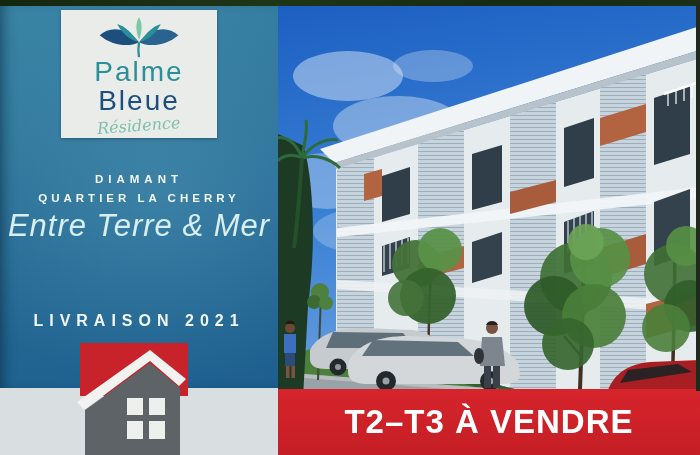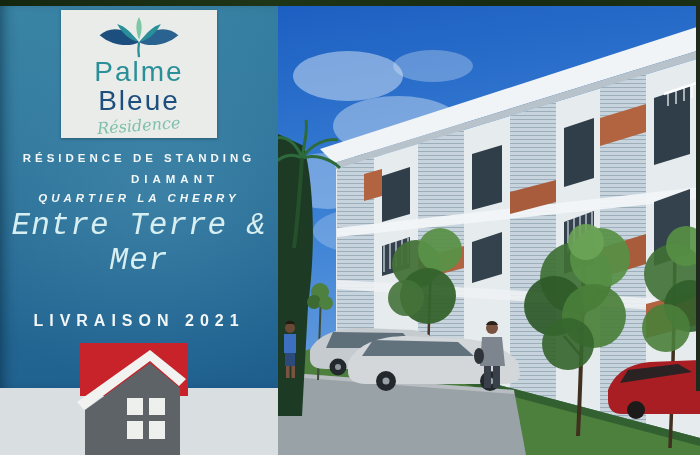--- a/index.html
+++ b/index.html
@@ -28,24 +28,24 @@
     background:#e9ece8;box-shadow:0 1px 3px rgba(0,0,0,.3);
     display:flex;flex-direction:column;align-items:center;
   }
   .logo-icon{margin-top:6px;flex:0 0 auto;}
   .brand-top{font-size:28px;line-height:1.02;color:#2a8f98;letter-spacing:2px;}
   .brand-bottom{font-size:28px;line-height:1.02;color:#1c4e7e;letter-spacing:2px;}
   .logo-sub{font-family:"DejaVu Serif",serif;font-style:italic;font-size:16px;
     color:#7fbfae;transform:rotate(-4deg);margin-top:1px;}
   .ph{position:absolute;width:100%;left:0;font-weight:bold;color:#f3f7f7;}
   .ph1{top:146px;font-size:11.5px;letter-spacing:4px;}
-  .ph2{top:167px;font-size:11.5px;letter-spacing:5px;padding-left:36px;}
-  .ph3{top:186px;font-size:11.5px;letter-spacing:4px;font-style:italic;}
+  .ph2{top:167px;font-size:11.5px;letter-spacing:5px;}
+  .ph3{top:186px;font-size:11.5px;letter-spacing:4px;}
   .tagline{position:absolute;top:202px;width:100%;left:0;
-    font-family:Liberation Mono, monospace;font-style:italic;font-weight:normal;
+    font-family:Liberation Sans, sans-serif;font-style:italic;font-weight:normal;
     font-size:31px;color:#d8eff1;letter-spacing:1px;}
   .apartments{position:absolute;top:260px;width:100%;left:0;font-weight:bold;
     font-size:15.5px;letter-spacing:2px;}
   .price{position:absolute;top:286px;width:100%;left:0;font-size:13.5px;font-weight:normal;}
   .delivery{position:absolute;top:306px;width:100%;left:0;font-weight:bold;
     font-size:16px;letter-spacing:6px;}
 
   .left-bottom{position:absolute;top:388px;left:0;width:278px;height:67px;background:#d9dee1;}
   .house-badge{position:absolute;top:340px;left:63px;width:170px;height:115px;}
 
@@ -77,21 +77,20 @@
         <path d="M49,29 C41,19 35,12 25,9 C31,20 40,28 49,29 Z" fill="#2a8f98"></path>
         <path d="M51,29 C59,19 65,12 75,9 C69,20 60,28 51,29 Z" fill="#2a8f98"></path>
         <path d="M50,27 C46,17 46,8 50,1 C54,8 54,17 50,27 Z" fill="#7cc8a4"></path>
         <path d="M50,30 C49,36 49,41 50,47" stroke="#2a8f98" stroke-width="2.6" fill="none"></path>
       </svg>
       <div class="brand-top">Palme</div>
       <div class="brand-bottom">Bleue</div>
       <div class="logo-sub">Résidence</div>
     </div>
 
-    <div class="ph ph1">RÉSIDENCE DE STANDING</div>
     <div class="ph ph2">DIAMANT</div>
     <div class="ph ph3">QUARTIER LA CHERRY</div>
     <div class="tagline">Entre Terre &amp; Mer</div>
     <div class="delivery">LIVRAISON 2021</div>
   </div>
 
   <div class="left-bottom"></div>
 
   <svg class="house-badge" width="170" height="115" viewBox="0 0 170 115">
     <rect x="17" y="3" width="108" height="53" fill="#c8232a"></rect>
@@ -255,15 +254,18 @@
         </g>
         <g>
           <path d="M330,384 C336,368 350,358 372,356 L422,354 L422,408 L344,408 C334,408 330,402 330,394 Z" fill="#a81e22"></path>
           <path d="M350,364 L400,358 L414,366 L342,377 Z" fill="#2b2224"></path>
           <circle cx="358" cy="404" r="9" fill="#1d1a1a"></circle>
         </g>
       </g>
     </svg>
   </div>
 
+  <div class="sale-banner">
+    <span class="sale-text">T2–T3 À VENDRE</span>
+  </div>
 
   <div class="right-edge"></div>
 </div>
 
 </body></html>

